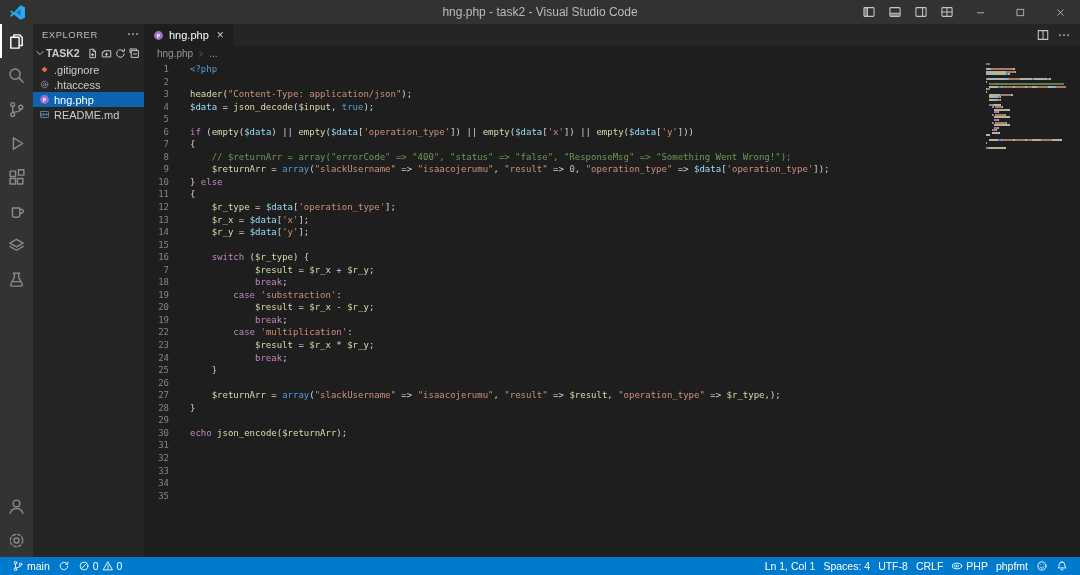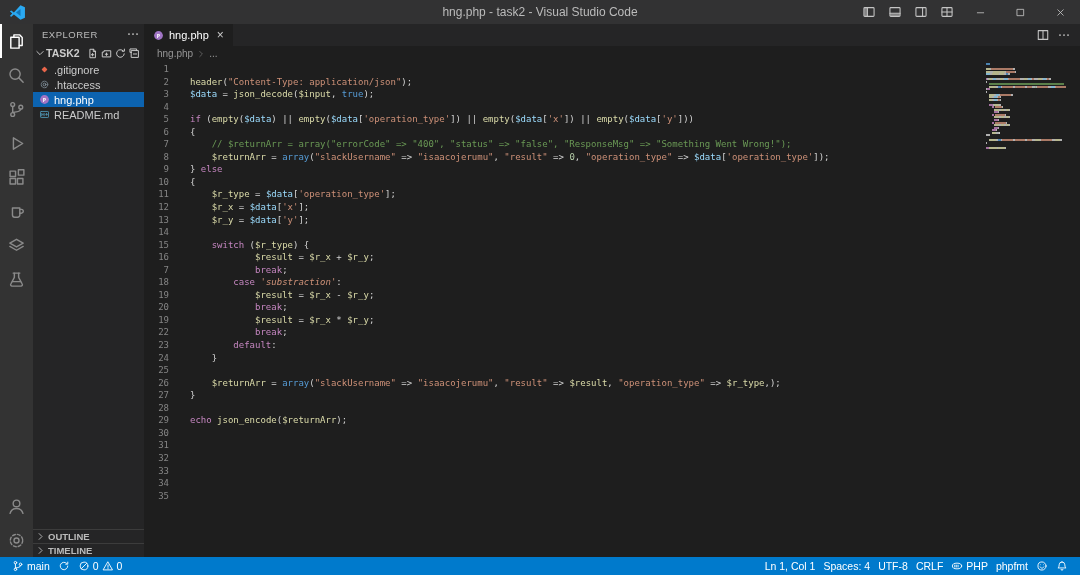--- a/index.html
+++ b/index.html
@@ -285,38 +285,20 @@
         <div class="file-row">
           <span class="file-icon">
             <svg viewBox="0 0 16 16" fill="none" stroke="currentColor" stroke-width="1.2" stroke-linecap="round" stroke-linejoin="round">
               <rect x="2.2" y="3.6" width="11.6" height="8.8" rx="1" stroke="#519aba"></rect>
               <path d="M4 10V6.4l1.7 2 1.7-2V10M11 6.4v2.4M9.7 7.6 11 9l1.3-1.4" stroke="#519aba"></path>
             </svg>
           </span>
           <span>README.md</span>
         </div>
       </div>
-    <div class="sb-bottom">
-      <div class="sb-panel">
-        <span class="chev">
-            <svg viewBox="0 0 16 16" fill="none" stroke="currentColor" stroke-width="1.2" stroke-linecap="round" stroke-linejoin="round">
-              <path d="M6 3.8 10.2 8 6 12.2"></path>
-            </svg>
-          </span>
-        <span>OUTLINE</span>
-      </div>
-      <div class="sb-panel">
-        <span class="chev">
-            <svg viewBox="0 0 16 16" fill="none" stroke="currentColor" stroke-width="1.2" stroke-linecap="round" stroke-linejoin="round">
-              <path d="M6 3.8 10.2 8 6 12.2"></path>
-            </svg>
-          </span>
-        <span>TIMELINE</span>
-      </div>
-    </div>
   </div>
 
   <div class="editor">
     <div class="tabbar">
       <div class="tab active">
         <span class="ficon">
             <svg viewBox="0 0 16 16" fill="none" stroke="currentColor" stroke-width="1.2" stroke-linecap="round" stroke-linejoin="round">
               <circle cx="8" cy="8" r="6.4" fill="#a074c4" stroke="none"></circle>
               <text x="8" y="11" font-size="8" text-anchor="middle" fill="#ffffff" font-family="monospace" font-weight="bold" stroke="none">P</text>
             </svg>
@@ -381,43 +363,44 @@
           <div class="ln">28</div>
           <div class="ln">29</div>
           <div class="ln">30</div>
           <div class="ln">31</div>
           <div class="ln">32</div>
           <div class="ln">33</div>
           <div class="ln">34</div>
           <div class="ln">35</div>
         </div>
       <div class="code-lines">
+          <div class="code-line"><span style="color: rgb(86, 156, 214);">&lt;?php</span></div>
           <div class="code-line">&nbsp;</div>
           <div class="code-line"><span style="color: rgb(220, 220, 170);">header</span><span style="color: rgb(212, 212, 212);">(</span><span style="color: rgb(206, 145, 120);">"Content-Type: application/json"</span><span style="color: rgb(212, 212, 212);">);</span></div>
           <div class="code-line"><span style="color: rgb(156, 220, 254);">$data</span><span style="color: rgb(212, 212, 212);"> = </span><span style="color: rgb(220, 220, 170);">json_decode</span><span style="color: rgb(212, 212, 212);">(</span><span style="color: rgb(220, 220, 170);">$input</span><span style="color: rgb(212, 212, 212);">, </span><span style="color: rgb(86, 156, 214);">true</span><span style="color: rgb(212, 212, 212);">);</span></div>
           <div class="code-line">&nbsp;</div>
           <div class="code-line"><span style="color: rgb(197, 134, 192);">if</span><span style="color: rgb(212, 212, 212);"> (</span><span style="color: rgb(220, 220, 170);">empty</span><span style="color: rgb(212, 212, 212);">(</span><span style="color: rgb(156, 220, 254);">$data</span><span style="color: rgb(212, 212, 212);">) || </span><span style="color: rgb(220, 220, 170);">empty</span><span style="color: rgb(212, 212, 212);">(</span><span style="color: rgb(156, 220, 254);">$data</span><span style="color: rgb(212, 212, 212);">[</span><span style="color: rgb(206, 145, 120);">'operation_type'</span><span style="color: rgb(212, 212, 212);">]) || </span><span style="color: rgb(220, 220, 170);">empty</span><span style="color: rgb(212, 212, 212);">(</span><span style="color: rgb(156, 220, 254);">$data</span><span style="color: rgb(212, 212, 212);">[</span><span style="color: rgb(206, 145, 120);">'x'</span><span style="color: rgb(212, 212, 212);">]) || </span><span style="color: rgb(220, 220, 170);">empty</span><span style="color: rgb(212, 212, 212);">(</span><span style="color: rgb(156, 220, 254);">$data</span><span style="color: rgb(212, 212, 212);">[</span><span style="color: rgb(206, 145, 120);">'y'</span><span style="color: rgb(212, 212, 212);">]))</span></div>
           <div class="code-line"><span style="color: rgb(212, 212, 212);">{</span></div>
           <div class="code-line"><span style="color: rgb(212, 212, 212);">    </span><span style="color: rgb(106, 153, 85);">// $returnArr = array("errorCode" =&gt; "400", "status" =&gt; "false", "ResponseMsg" =&gt; "Something Went Wrong!");</span></div>
           <div class="code-line"><span style="color: rgb(212, 212, 212);">    </span><span style="color: rgb(220, 220, 170);">$returnArr</span><span style="color: rgb(212, 212, 212);"> = </span><span style="color: rgb(86, 156, 214);">array</span><span style="color: rgb(212, 212, 212);">(</span><span style="color: rgb(206, 145, 120);">"slackUsername"</span><span style="color: rgb(212, 212, 212);"> =&gt; </span><span style="color: rgb(206, 145, 120);">"isaacojerumu"</span><span style="color: rgb(212, 212, 212);">, </span><span style="color: rgb(206, 145, 120);">"result"</span><span style="color: rgb(212, 212, 212);"> =&gt; </span><span style="color: rgb(181, 206, 168);">0</span><span style="color: rgb(212, 212, 212);">, </span><span style="color: rgb(206, 145, 120);">"operation_type"</span><span style="color: rgb(212, 212, 212);"> =&gt; </span><span style="color: rgb(156, 220, 254);">$data</span><span style="color: rgb(212, 212, 212);">[</span><span style="color: rgb(206, 145, 120);">'operation_type'</span><span style="color: rgb(212, 212, 212);">]);</span></div>
           <div class="code-line"><span style="color: rgb(212, 212, 212);">} </span><span style="color: rgb(197, 134, 192);">else</span></div>
           <div class="code-line"><span style="color: rgb(212, 212, 212);">{</span></div>
           <div class="code-line"><span style="color: rgb(212, 212, 212);">    </span><span style="color: rgb(220, 220, 170);">$r_type</span><span style="color: rgb(212, 212, 212);"> = </span><span style="color: rgb(156, 220, 254);">$data</span><span style="color: rgb(212, 212, 212);">[</span><span style="color: rgb(206, 145, 120);">'operation_type'</span><span style="color: rgb(212, 212, 212);">];</span></div>
           <div class="code-line"><span style="color: rgb(212, 212, 212);">    </span><span style="color: rgb(220, 220, 170);">$r_x</span><span style="color: rgb(212, 212, 212);"> = </span><span style="color: rgb(156, 220, 254);">$data</span><span style="color: rgb(212, 212, 212);">[</span><span style="color: rgb(206, 145, 120);">'x'</span><span style="color: rgb(212, 212, 212);">];</span></div>
           <div class="code-line"><span style="color: rgb(212, 212, 212);">    </span><span style="color: rgb(220, 220, 170);">$r_y</span><span style="color: rgb(212, 212, 212);"> = </span><span style="color: rgb(156, 220, 254);">$data</span><span style="color: rgb(212, 212, 212);">[</span><span style="color: rgb(206, 145, 120);">'y'</span><span style="color: rgb(212, 212, 212);">];</span></div>
           <div class="code-line">&nbsp;</div>
           <div class="code-line"><span style="color: rgb(212, 212, 212);">    </span><span style="color: rgb(197, 134, 192);">switch</span><span style="color: rgb(212, 212, 212);"> (</span><span style="color: rgb(220, 220, 170);">$r_type</span><span style="color: rgb(212, 212, 212);">) {</span></div>
           <div class="code-line"><span style="color: rgb(212, 212, 212);">            </span><span style="color: rgb(220, 220, 170);">$result</span><span style="color: rgb(212, 212, 212);"> = </span><span style="color: rgb(220, 220, 170);">$r_x</span><span style="color: rgb(212, 212, 212);"> + </span><span style="color: rgb(220, 220, 170);">$r_y</span><span style="color: rgb(212, 212, 212);">;</span></div>
           <div class="code-line"><span style="color: rgb(212, 212, 212);">            </span><span style="color: rgb(197, 134, 192);">break</span><span style="color: rgb(212, 212, 212);">;</span></div>
-          <div class="code-line"><span style="color: rgb(212, 212, 212);">        </span><span style="color: rgb(197, 134, 192);">case</span><span style="color: rgb(212, 212, 212);"> </span><span style="color: rgb(206, 145, 120); font-style: italic;">'substraction'</span><span style="color: rgb(212, 212, 212);">:</span></div>
+          <div class="code-line"><span style="color: rgb(212, 212, 212);">        </span><span style="color: rgb(197, 134, 192);">case</span><span style="color: rgb(212, 212, 212);"> </span><span style="color: rgb(206, 145, 120);">'substraction'</span><span style="color: rgb(212, 212, 212);">:</span></div>
           <div class="code-line"><span style="color: rgb(212, 212, 212);">            </span><span style="color: rgb(220, 220, 170);">$result</span><span style="color: rgb(212, 212, 212);"> = </span><span style="color: rgb(220, 220, 170);">$r_x</span><span style="color: rgb(212, 212, 212);"> - </span><span style="color: rgb(220, 220, 170);">$r_y</span><span style="color: rgb(212, 212, 212);">;</span></div>
           <div class="code-line"><span style="color: rgb(212, 212, 212);">            </span><span style="color: rgb(197, 134, 192);">break</span><span style="color: rgb(212, 212, 212);">;</span></div>
+          <div class="code-line"><span style="color: rgb(212, 212, 212);">        </span><span style="color: rgb(197, 134, 192);">case</span><span style="color: rgb(212, 212, 212);"> </span><span style="color: rgb(206, 145, 120);">'multiplication'</span><span style="color: rgb(212, 212, 212);">:</span></div>
           <div class="code-line"><span style="color: rgb(212, 212, 212);">            </span><span style="color: rgb(220, 220, 170);">$result</span><span style="color: rgb(212, 212, 212);"> = </span><span style="color: rgb(220, 220, 170);">$r_x</span><span style="color: rgb(212, 212, 212);"> * </span><span style="color: rgb(220, 220, 170);">$r_y</span><span style="color: rgb(212, 212, 212);">;</span></div>
           <div class="code-line"><span style="color: rgb(212, 212, 212);">            </span><span style="color: rgb(197, 134, 192);">break</span><span style="color: rgb(212, 212, 212);">;</span></div>
-          <div class="code-line"><span style="color: rgb(212, 212, 212);">        </span><span style="color: rgb(197, 134, 192);">default</span><span style="color: rgb(212, 212, 212);">:</span></div>
           <div class="code-line"><span style="color: rgb(212, 212, 212);">    }</span></div>
           <div class="code-line">&nbsp;</div>
           <div class="code-line"><span style="color: rgb(212, 212, 212);">    </span><span style="color: rgb(220, 220, 170);">$returnArr</span><span style="color: rgb(212, 212, 212);"> = </span><span style="color: rgb(86, 156, 214);">array</span><span style="color: rgb(212, 212, 212);">(</span><span style="color: rgb(206, 145, 120);">"slackUsername"</span><span style="color: rgb(212, 212, 212);"> =&gt; </span><span style="color: rgb(206, 145, 120);">"isaacojerumu"</span><span style="color: rgb(212, 212, 212);">, </span><span style="color: rgb(206, 145, 120);">"result"</span><span style="color: rgb(212, 212, 212);"> =&gt; </span><span style="color: rgb(220, 220, 170);">$result</span><span style="color: rgb(212, 212, 212);">, </span><span style="color: rgb(206, 145, 120);">"operation_type"</span><span style="color: rgb(212, 212, 212);"> =&gt; </span><span style="color: rgb(220, 220, 170);">$r_type</span><span style="color: rgb(212, 212, 212);">,);</span></div>
           <div class="code-line"><span style="color: rgb(212, 212, 212);">}</span></div>
           <div class="code-line">&nbsp;</div>
           <div class="code-line"><span style="color: rgb(197, 134, 192);">echo</span><span style="color: rgb(212, 212, 212);"> </span><span style="color: rgb(220, 220, 170);">json_encode</span><span style="color: rgb(212, 212, 212);">(</span><span style="color: rgb(220, 220, 170);">$returnArr</span><span style="color: rgb(212, 212, 212);">);</span></div>
           <div class="code-line">&nbsp;</div>
         </div>
       <div class="minimap">
           <div class="mm-line">

